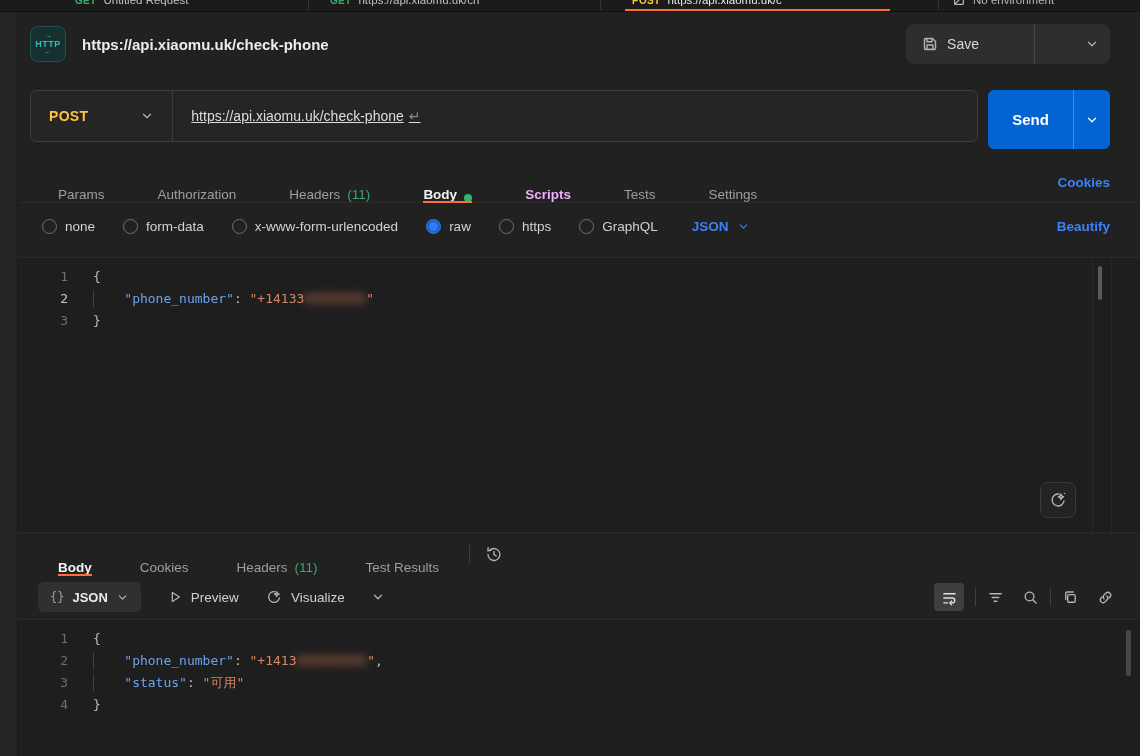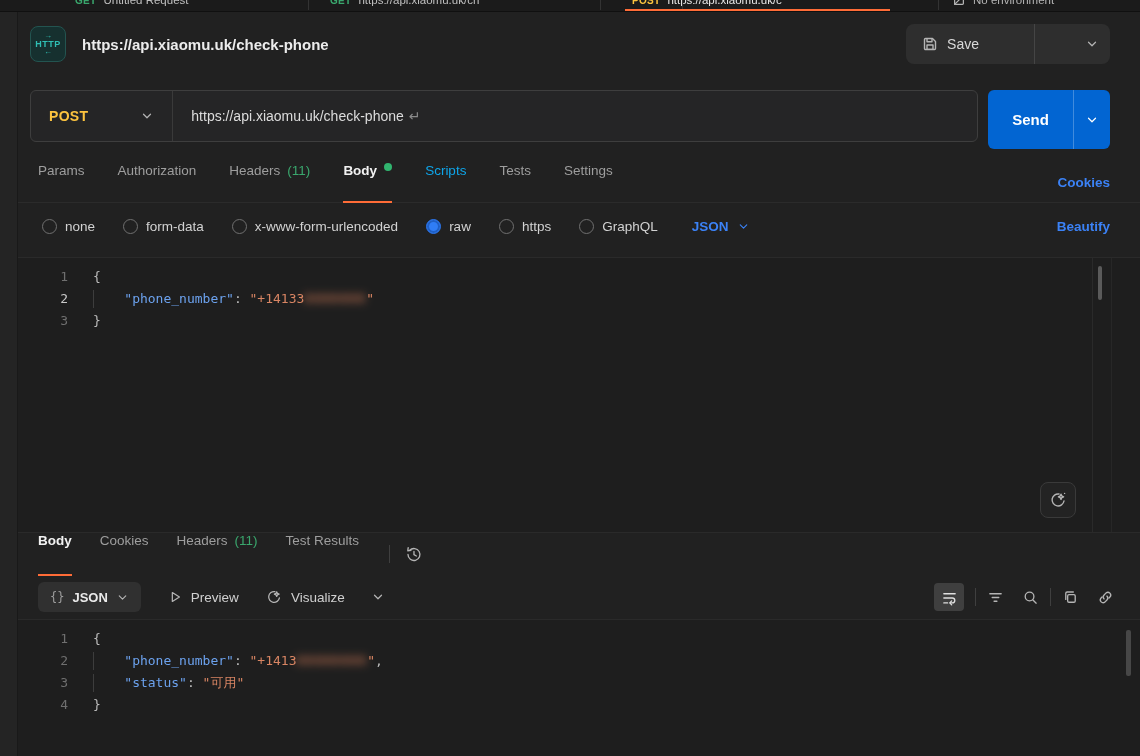--- a/index.html
+++ b/index.html
@@ -30,31 +30,31 @@
   .save-main { display:flex; align-items:center; gap:9px; padding:0 16px; height:100%; color:#d8d8d8; font-size:14px; cursor:pointer; }
   .save-sep { width:1px; height:100%; background:#454545; }
   .save-caret { width:36px; height:100%; display:flex; align-items:center; justify-content:center; cursor:pointer; }
 
   
   .url-row { display:flex; margin:14px 30px 0 12px; gap:10px; }
   .url-box { flex:1; height:52px; background:#252526; border:1px solid #3e3e3e; border-radius:6px; display:flex; align-items:center; }
   .method-select { display:flex; align-items:center; gap:52px; padding:0 18px; height:100%; cursor:pointer; }
   .method-label { color:#fdc43f; font-weight:bold; font-size:14px; letter-spacing:.3px; }
   .url-sep { width:1px; height:100%; background:#3a3a3a; }
-  .url-text { padding:0 18px; font-size:14px; color:#dcdcdc; }
+  .url-text { padding:0 18px; font-size:14px; color:#dcdcdc;text-decoration:underline; }
   .url-text .ret { color:#8a8a8a; margin-left:5px; }
   .send-btn { width:122px; height:59px; background:#0265d2; border-radius:6px; display:flex; overflow:hidden; }
   .send-main { flex:1; display:flex; align-items:center; justify-content:center; color:#fff; font-weight:bold; font-size:15px; cursor:pointer; }
   .send-sep { width:1px; background:rgba(255,255,255,.25); }
   .send-caret { width:36px; display:flex; align-items:center; justify-content:center; cursor:pointer; }
 
   
   .req-tabs { display:flex; align-items:center; height:40px; margin-top:14px; padding:0 30px 0 20px; border-bottom:1px solid #2b2b2b; font-size:13.5px; }
-  .rtab { position:relative; height:100%; display:flex; align-items:flex-start; gap:7px; margin-right:33px; color:#9e9e9e; cursor:pointer; white-space:nowrap; }
-  .rtab.bright { color:#0ea5e9; }
+  .rtab { position:relative; height:100%; display:flex; align-items:flex-end; gap:7px; margin-right:33px; color:#9e9e9e; cursor:pointer; white-space:nowrap;margin-left:20px; }
+  .rtab.bright { color:#f0abfc;font-weight:bold; }
   .rtab.active { color:#f2f2f2; font-weight:bold; }
   .rtab.active::after { content:""; position:absolute; left:0; right:0; bottom:-1px; height:2px; background:#ff6c37; }
   .count { color:#3aa76d; }
   .gdot { width:8px; height:8px; border-radius:50%; background:#31b56f; }
   .spacer { flex:1; }
   .blue-link { color:#3b82f6; font-size:13.5px; font-weight:bold; cursor:pointer; }
 
   
   .radio-row { display:flex; align-items:center; height:46px; padding:0 30px 0 24px; font-size:13.5px; color:#d2d2d2; }
   .ropt { display:flex; align-items:center; gap:8px; margin-right:28px; cursor:pointer; white-space:nowrap; }

